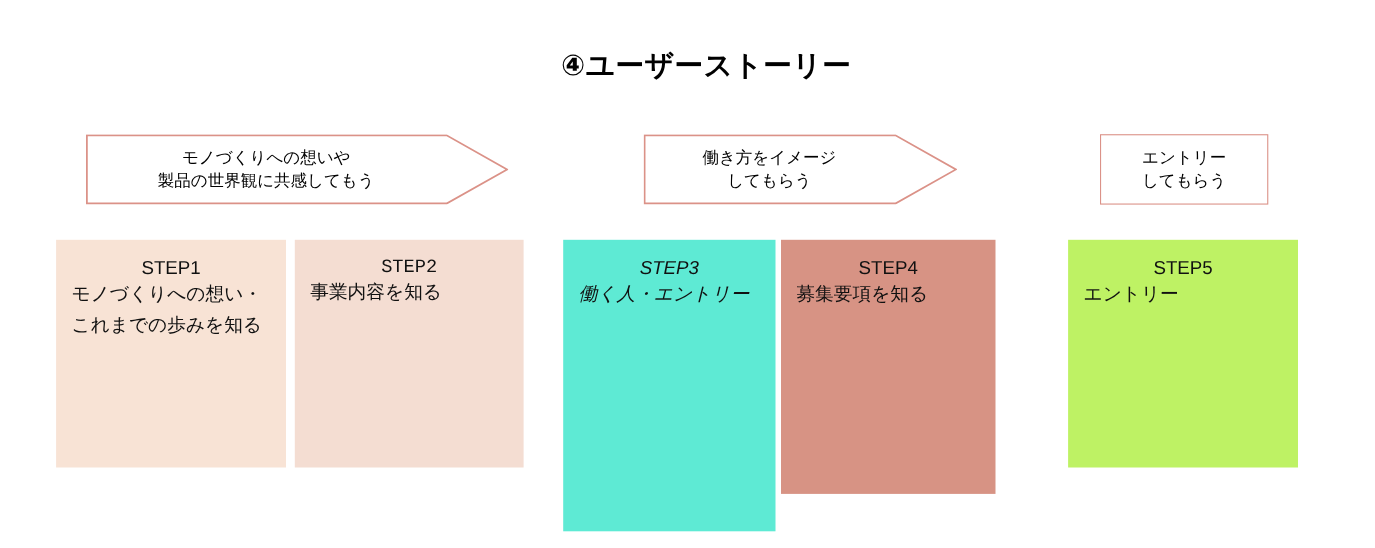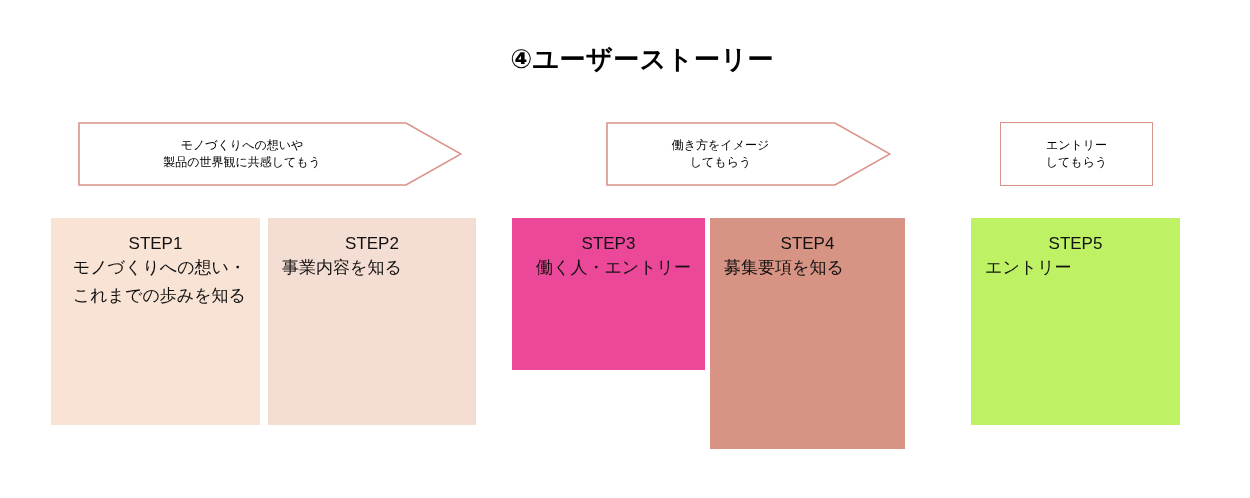--- a/index.html
+++ b/index.html
@@ -33,21 +33,21 @@
   }
 
   
   .banner {
     position: absolute;
     box-sizing: border-box;
     display: flex;
     align-items: center;
     justify-content: center;
     text-align: center;
-    font-size: 12px;
+    font-size: 15px;
     line-height: 1.42;
     color: #000000;
   }
   .banner .banner-text {
     display: block;
     white-space: pre-line;
   }
 
   
   .banner.rect {
@@ -88,59 +88,59 @@
     white-space: nowrap;
   }
   .step-body {
     font-size: 17px;
     line-height: 1.62;
     color: #111111;
   }
   .step-body.center {
   }
   .step-body.left {
-    text-align: right;
+    text-align: left;
   }
 </style>
 </head>
 <body style="background: rgb(255, 255, 255);">
 
 <div class="slide-title">④ユーザーストーリー</div>
 
 <div id="banner-layer">
     <div class="banner arrow" style="left: 78px; top: 122px; width: 384px; height: 64px; padding-right: 56px;">
       <svg class="arrow-svg" viewBox="0 0 384 64" preserveAspectRatio="none">
         <polygon points="1,1 328,1 383,32 328,63 1,63" fill="#ffffff" stroke="#DB9288" stroke-width="1.6" vector-effect="non-scaling-stroke"></polygon>
       </svg>
       <span class="banner-text">モノづくりへの想いや
 製品の世界観に共感してもう</span>
     </div>
-    <div class="banner arrow" style="left: 606px; top: 122px; width: 285px; height: 64px; padding-right: 56px;">
+    <div class="banner arrow" style="left: 585px; top: 122px; width: 285px; height: 64px; padding-right: 56px;">
       <svg class="arrow-svg" viewBox="0 0 285 64" preserveAspectRatio="none">
         <polygon points="1,1 229,1 284,32 229,63 1,63" fill="#ffffff" stroke="#DB9288" stroke-width="1.6" vector-effect="non-scaling-stroke"></polygon>
       </svg>
       <span class="banner-text">働き方をイメージ
 してもらう</span>
     </div>
     <div class="banner rect" style="left: 1000px; top: 122px; width: 153px; height: 64px; border-color: rgb(219, 146, 136);">
       <span class="banner-text">エントリー
 してもらう</span>
     </div>
   </div>
 
 <div id="step-layer">
     <div class="step-card" style="left: 51px; top: 218px; width: 209px; height: 207px; background: rgb(248, 227, 213);">
       <div class="step-head">STEP1</div>
       <div class="step-body left">モノづくりへの想い・これまでの歩みを知る</div>
     </div>
-    <div class="step-card" style="left: 268px; top: 218px; width: 208px; height: 207px; background: rgb(244, 221, 210);">
+    <div class="step-card" style="left: 268px; top: 218px; width: 208px; height: 207px; background: rgb(244, 221, 210); font-family: Liberation Mono, monospace;">
       <div class="step-head">STEP2</div>
       <div class="step-body center">事業内容を知る</div>
     </div>
-    <div class="step-card" style="left: 512px; top: 218px; width: 193px; height: 152px; background: #ec4899;">
+    <div class="step-card" style="left: 512px; top: 218px; width: 193px; height: 265px; background: #5eead4; font-style: italic;">
       <div class="step-head">STEP3</div>
       <div class="step-body left">働く人・エントリー</div>
     </div>
     <div class="step-card" style="left: 710px; top: 218px; width: 195px; height: 231px; background: rgb(215, 147, 132);">
       <div class="step-head">STEP4</div>
       <div class="step-body center">募集要項を知る</div>
     </div>
     <div class="step-card" style="left: 971px; top: 218px; width: 209px; height: 207px; background: #bef264;">
       <div class="step-head">STEP5</div>
       <div class="step-body center">エントリー</div>

